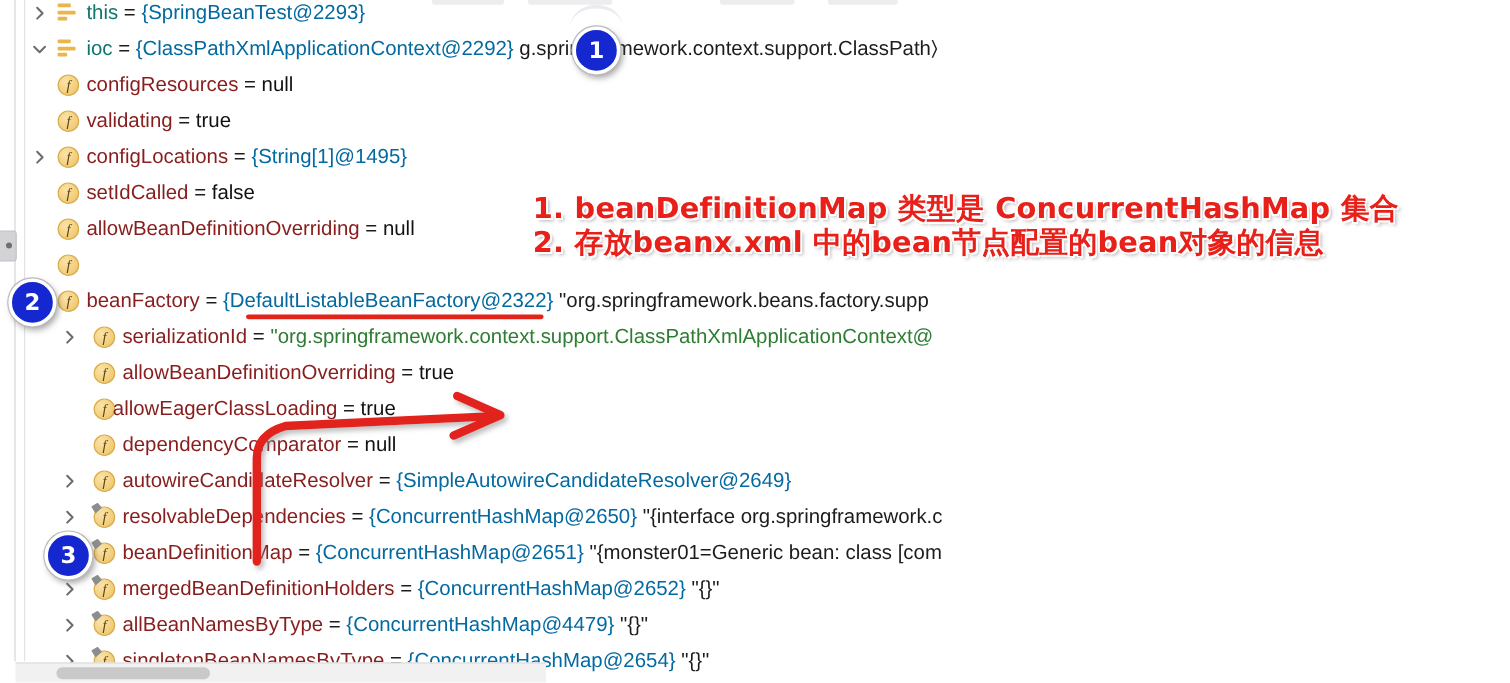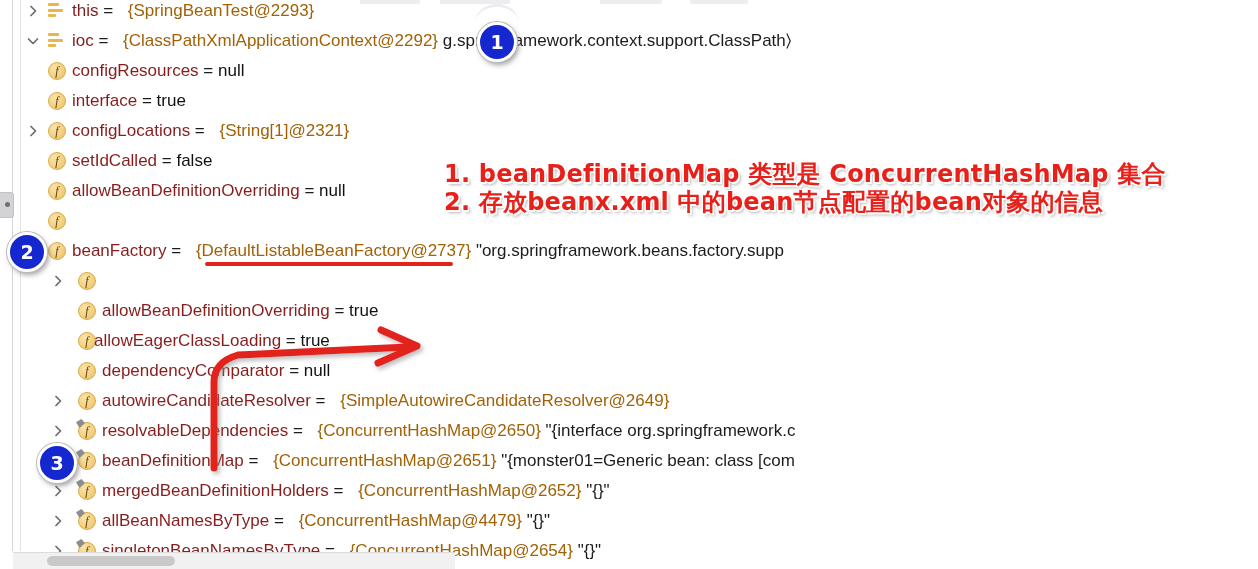--- a/index.html
+++ b/index.html
@@ -106,23 +106,23 @@
   .label {
     position: absolute;
     top: 0;
     height: 30px;
     line-height: 30px;
     font-size: 17px;
   }
 
   
   .n-field   { color: #871d1d; }      
-  .n-var     { color: #7f1d1d; }      
+  .n-var     { color: #0f766e; }      
   .eq        { color: #1c1c1c; }
-  .v-type    { color: #a16207; margin-left: 10px; }      
+  .v-type    { color: #0369a1; }      
   .v-lit     { color: #111111; }      
   .v-str     { color: #2e7d32; }      
   .v-dark    { color: #1c1c1c; }
 
   
   .ic-field {
     width: 18px; height: 18px;
     border-radius: 50%;
     background: radial-gradient(circle at 35% 32%, #fbe3a8 0%, #f3cf7e 60%, #e6ba5d 100%);
     border: 1px solid #d8ab48;
@@ -279,32 +279,32 @@
       <div class="row" style="top: 56px;">
         <span class="icon-wrap" style="left: 48px; top: 6px;">
           <span class="ic-field">f</span>
         </span>
         <span class="label" style="left: 72px;"><span class="n-field">configResources</span><span class="eq"> = </span><span class="v-lit">null</span></span>
       </div>
       <div class="row" style="top: 86px;">
         <span class="icon-wrap" style="left: 48px; top: 6px;">
           <span class="ic-field">f</span>
         </span>
-        <span class="label" style="left: 72px;"><span class="n-field">interface</span><span class="eq"> = </span><span class="v-lit">true</span></span>
+        <span class="label" style="left: 72px;"><span class="n-field">validating</span><span class="eq"> = </span><span class="v-lit">true</span></span>
       </div>
       <div class="row" style="top: 116px;">
         <span class="chev" style="left: 25px; top: 7px;">
           <svg width="16" height="16" viewBox="0 0 16 16">
             <path d="M6 3.5 L10.5 8 L6 12.5" fill="none" stroke="#6c6c6c" stroke-width="1.7" stroke-linecap="round" stroke-linejoin="round"></path>
           </svg>
         </span>
         <span class="icon-wrap" style="left: 48px; top: 6px;">
           <span class="ic-field">f</span>
         </span>
-        <span class="label" style="left: 72px;"><span class="n-field">configLocations</span><span class="eq"> = </span><span class="v-type">{String[1]@2321}</span></span>
+        <span class="label" style="left: 72px;"><span class="n-field">configLocations</span><span class="eq"> = </span><span class="v-type">{String[1]@1495}</span></span>
       </div>
       <div class="row" style="top: 146px;">
         <span class="icon-wrap" style="left: 48px; top: 6px;">
           <span class="ic-field">f</span>
         </span>
         <span class="label" style="left: 72px;"><span class="n-field">setIdCalled</span><span class="eq"> = </span><span class="v-lit">false</span></span>
       </div>
       <div class="row" style="top: 176px;">
         <span class="icon-wrap" style="left: 48px; top: 6px;">
           <span class="ic-field">f</span>
@@ -318,31 +318,32 @@
       </div>
       <div class="row" style="top: 236px;">
         <span class="chev" style="left: 25px; top: 7px;">
           <svg width="16" height="16" viewBox="0 0 16 16">
             <path d="M3.5 6 L8 10.5 L12.5 6" fill="none" stroke="#6c6c6c" stroke-width="1.7" stroke-linecap="round" stroke-linejoin="round"></path>
           </svg>
         </span>
         <span class="icon-wrap" style="left: 48px; top: 6px;">
           <span class="ic-field">f</span>
         </span>
-        <span class="label" style="left: 72px;"><span class="n-field">beanFactory</span><span class="eq"> = </span><span class="v-type">{DefaultListableBeanFactory@2737}</span><span class="v-dark"> "org.springframework.beans.factory.supp </span></span>
+        <span class="label" style="left: 72px;"><span class="n-field">beanFactory</span><span class="eq"> = </span><span class="v-type">{DefaultListableBeanFactory@2322}</span><span class="v-dark"> "org.springframework.beans.factory.supp </span></span>
       </div>
       <div class="row" style="top: 266px;">
         <span class="chev" style="left: 50px; top: 7px;">
           <svg width="16" height="16" viewBox="0 0 16 16">
             <path d="M6 3.5 L10.5 8 L6 12.5" fill="none" stroke="#6c6c6c" stroke-width="1.7" stroke-linecap="round" stroke-linejoin="round"></path>
           </svg>
         </span>
         <span class="icon-wrap" style="left: 78px; top: 6px;">
           <span class="ic-field">f</span>
         </span>
+        <span class="label" style="left: 102px;"><span class="n-field">serializationId</span><span class="eq"> = </span><span class="v-str">"org.springframework.context.support.ClassPathXmlApplicationContext@</span></span>
       </div>
       <div class="row" style="top: 296px;">
         <span class="icon-wrap" style="left: 78px; top: 6px;">
           <span class="ic-field">f</span>
         </span>
         <span class="label" style="left: 102px;"><span class="n-field">allowBeanDefinitionOverriding</span><span class="eq"> = </span><span class="v-lit">true</span></span>
       </div>
       <div class="row" style="top: 326px;">
         <span class="icon-wrap" style="left: 78px; top: 6px;">
           <span class="ic-field">f</span>

